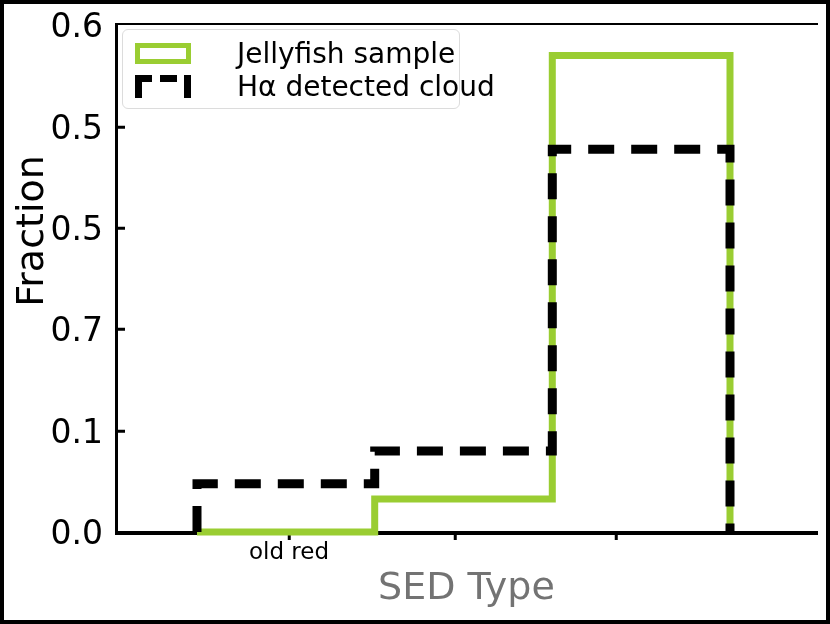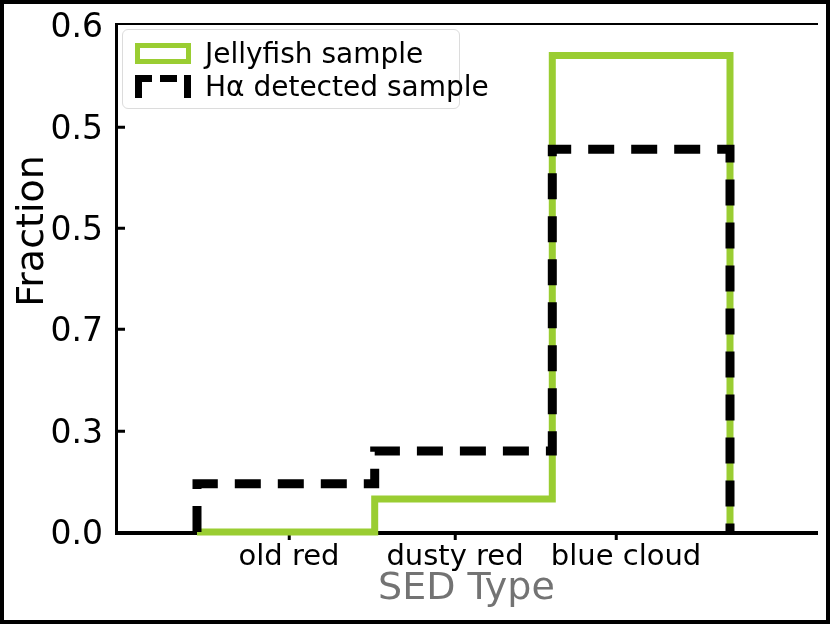--- a/index.html
+++ b/index.html
@@ -65,21 +65,21 @@
     position: absolute;
     width: 8px;
     height: 2.5px;
     background: #000000;
     transform: translateY(-50%);
   }
 
   
   .xtick-label {
     position: absolute;
-    font-size: 29px;
+    font-size: 23px;
     color: #000000;
     transform: translateX(-50%);
     top: 534px;
     white-space: nowrap;
   }
   .xtick-mark {
     position: absolute;
     width: 2.5px;
     height: 8px;
     background: #000000;
@@ -121,20 +121,21 @@
     background: #ffffff;
     border: 1.5px solid #dcdcdc;
     border-radius: 6px;
     box-sizing: border-box;
     padding: 7px 10px 7px 12px;
   }
   .legend-row {
     display: flex;
     align-items: center;
     height: 33px;
+    gap: 32px;
   }
   .legend-swatch {
     width: 56px;
     height: 21px;
     flex: 0 0 56px;
     margin-right: 14px;
     box-sizing: border-box;
   }
   .legend-swatch.solid-green {
     border: 5px solid #9acd32;
@@ -200,46 +201,44 @@
     <div class="ytick-mark" style="left:113px;top:224px;"></div>
     <div style="position:absolute;left:0;top:224px;width:111px;">
       <span class="ytick-label">0.5</span>
     </div>
     <div class="ytick-mark" style="left:113px;top:325px;"></div>
     <div style="position:absolute;left:0;top:325px;width:111px;">
       <span class="ytick-label">0.7</span>
     </div>
     <div class="ytick-mark" style="left:113px;top:427px;"></div>
     <div style="position:absolute;left:0;top:427px;width:111px;">
-      <span class="ytick-label">0.3</span>
+      <span class="ytick-label">0.1</span>
     </div>
     <div style="position:absolute;left:0;top:528px;width:111px;">
       <span class="ytick-label">0.0</span>
     </div>
 
     <div class="xtick-mark" style="left:285px;"></div>
     <div class="xtick-mark" style="left:451px;"></div>
     <div class="xtick-mark" style="left:612px;"></div>
 
     <div class="xtick-label" style="left:285px;">old red</div>
-    <div class="xtick-label" style="left:451px;">dusty red</div>
-    <div class="xtick-label" style="left:622px;">blue cloud</div>
 
     <svg id="steps" viewBox="0 0 830 624">
 
       <polyline fill="none" stroke="#9acd32" stroke-width="7" stroke-linecap="butt" stroke-linejoin="miter" points="193.0,528.0 193.0,528.0 370.7,528.0 370.7,495.0 548.3,495.0 548.3,51.4 726.0,51.4 726.0,528.0"></polyline>
 
       <polyline fill="none" stroke="#000000" stroke-width="9" stroke-linecap="butt" stroke-linejoin="miter" stroke-dasharray="26,17" points="193.0,528.0 193.0,479.8 370.7,479.8 370.7,446.9 548.3,446.9 548.3,145.2 726.0,145.2 726.0,528.0"></polyline>
     </svg>
 
     <div id="legend">
       <div class="legend-row">
         <span class="legend-swatch solid-green"></span>
         <span class="legend-label">Jellyfish sample</span>
       </div>
       <div class="legend-row">
         <span class="legend-swatch dashed-black"></span>
-        <span class="legend-label">Hα detected sample</span>
+        <span class="legend-label">Hα detected cloud</span>
       </div>
     </div>
 
   </div>
 </div>
 
 </body></html>

